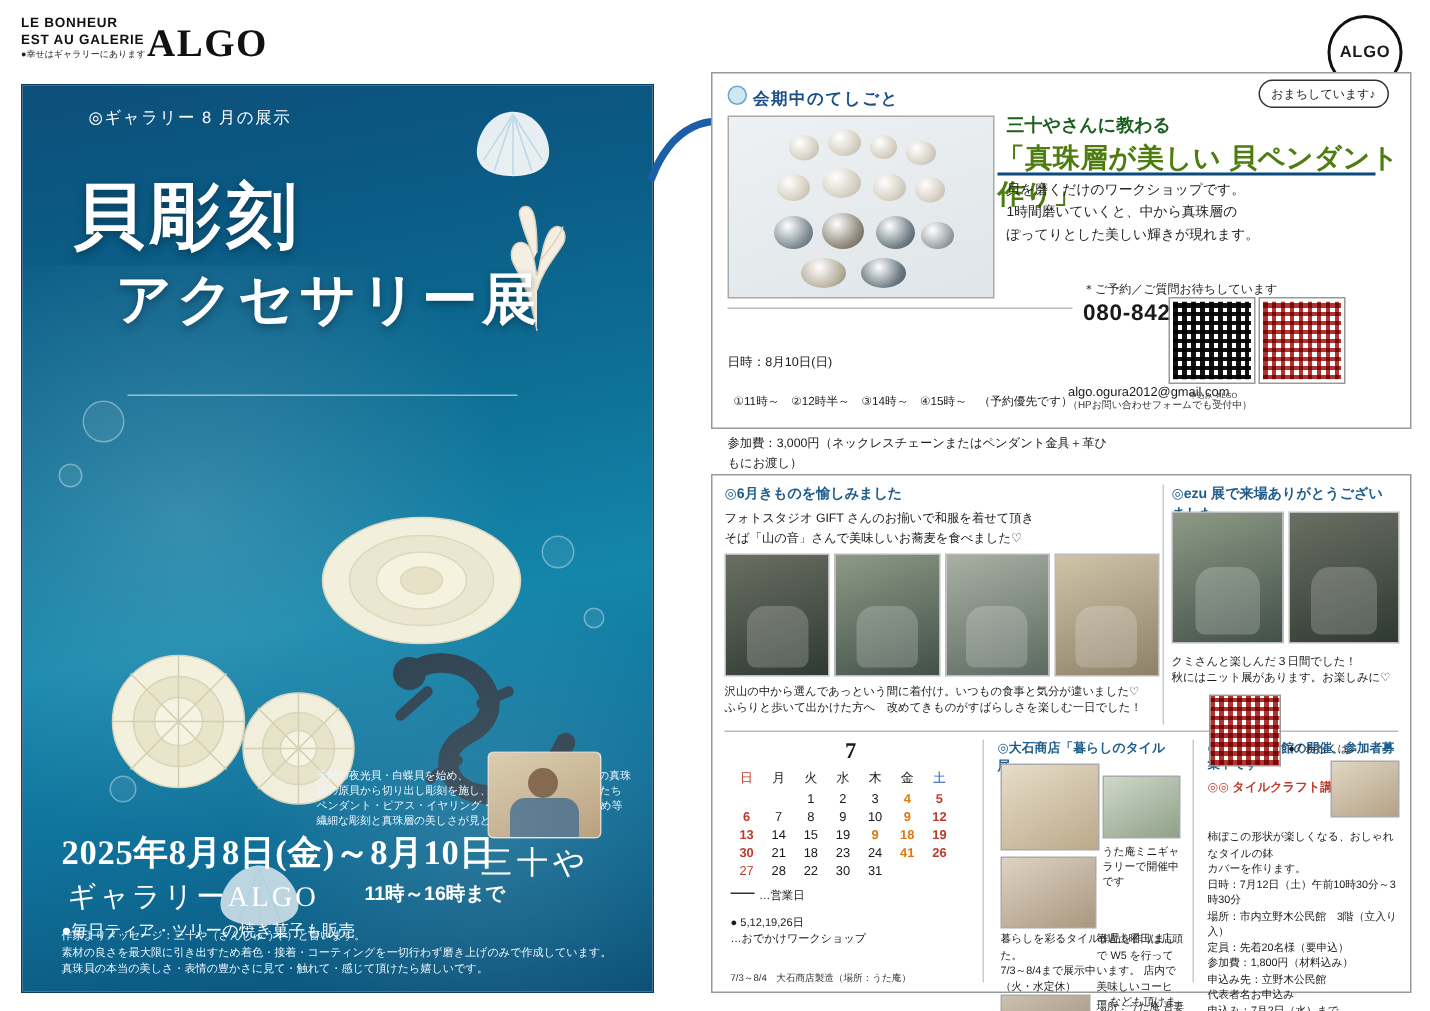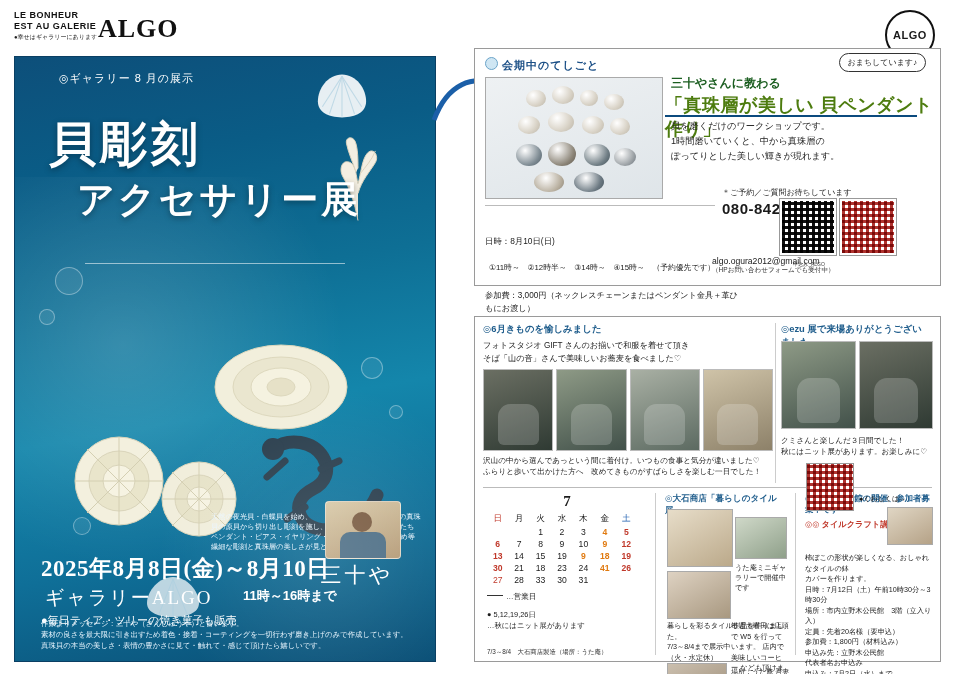--- a/index.html
+++ b/index.html
@@ -408,33 +408,33 @@
             <td>21</td>
             <td>18</td>
             <td>23</td>
             <td>24</td>
             <td class="mk-o">41</td>
             <td class="mk-r">26</td>
           </tr>
           <tr>
             <td class="sun">27</td>
             <td>28</td>
-            <td>33</td>
+            <td>22</td>
             <td>30</td>
             <td>31</td>
             <td></td>
             <td></td>
           </tr>
         </tbody>
       </table>
       <div class="cal-legend">
         <span class="legend-line"></span><span>…営業日</span>
       </div>
       <div class="cal-note" style="white-space:pre-line;">● 5,12,19,26日
-…秋にはニット展があります</div>
+…おでかけワークショップ</div>
     </div>
     <div class="cal-foot">7/3～8/4　大石商店製造（場所：うた庵）</div>
 
     <div class="tile">
       <div class="tile-h">◎大石商店「暮らしのタイル展」</div>
       <div class="tile-img"></div>
       <div class="tile-img2"></div>
       <div class="tile-txt">うた庵ミニギャラリーで開催中です</div>
       <div class="tile-img3"></div>
       <div class="tile-b" style="white-space:pre-line;">暮らしを彩るタイル作品を作りました。

